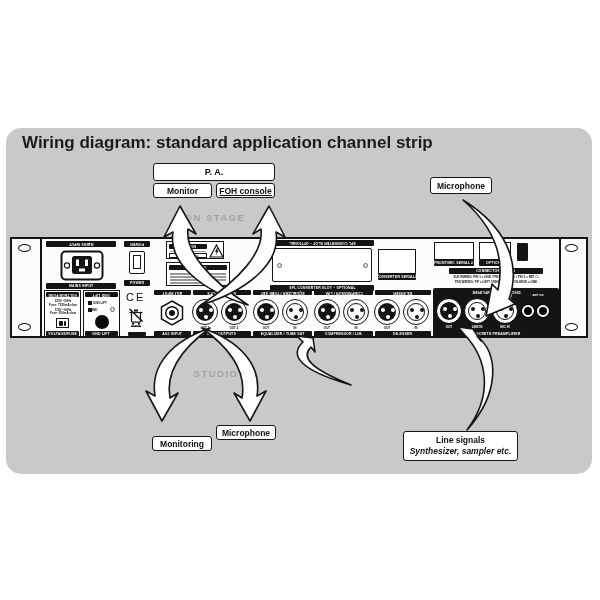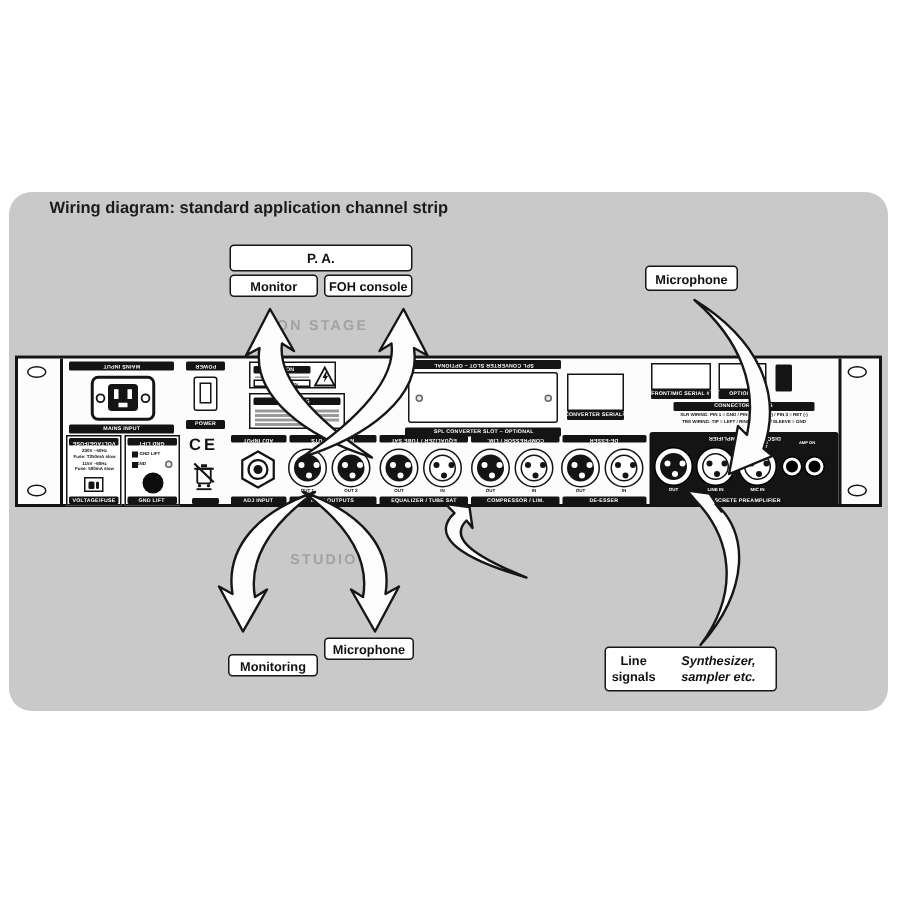--- a/index.html
+++ b/index.html
@@ -1,20 +1,20 @@
 <!DOCTYPE html>
 <html><head>
 <meta charset="utf-8">
 <style>
   html,body{margin:0;padding:0;background:#fff;}
   #canvas{position:relative;width:600px;height:600px;background:#fff;overflow:hidden;
           font-family:"Liberation Sans", sans-serif;}
   .abs{position:absolute;}
   #panel{left:6px;top:128px;width:586px;height:346px;background:#c9c9c9;border-radius:15px;}
-  #title{left:33px;top:133px;width:560px;font-size:11px;font-weight:bold;color:#1b1b1b;}
+  #title{left:22px;top:133px;width:560px;font-size:17px;font-weight:bold;color:#1b1b1b;}
   .wbox{position:absolute;background:#fff;border:1.6px solid #161616;border-radius:3px;
         display:flex;align-items:center;justify-content:center;font-weight:bold;color:#111;
         box-sizing:border-box;text-align:center;}
   .zone{position:absolute;font-weight:bold;color:#a2a2a2;font-size:9.5px;letter-spacing:1.5px;text-align:center;}
   .sub{font-style:italic;}
   
   #rack{left:10px;top:237px;width:578px;height:101px;background:#fcfcfc;border:2px solid #141414;box-sizing:border-box;}
   .vline{position:absolute;top:0;width:1.5px;height:100%;background:#141414;}
   .hole{position:absolute;width:13px;height:8px;border:1.3px solid #141414;border-radius:50%;background:#fff;box-sizing:border-box;}
   .bar{position:absolute;background:#141414;border-radius:1px;display:flex;align-items:center;justify-content:center;overflow:visible;}
@@ -37,34 +37,34 @@
   .sjack{position:absolute;width:12px;height:12px;border-radius:50%;background:#000;
          border:2px solid #fff;box-shadow:0 0 0 1px #000;box-sizing:border-box;}
   .gray-line{position:absolute;background:#9a9a9a;height:1.5px;}
   .screw{position:absolute;width:5px;height:5px;border:1px solid #666;border-radius:50%;background:#e8e8e8;box-sizing:border-box;}
   .sq{position:absolute;width:3.5px;height:3.5px;background:#141414;}
   .knob{position:absolute;width:14px;height:14px;border-radius:50%;background:#0c0c0c;}
   #preamp{position:absolute;background:#141414;border-radius:2px;}
   .arrows{position:absolute;left:0;top:0;pointer-events:none;}
   .switch-outer{position:absolute;border:1.6px solid #141414;background:#fff;box-sizing:border-box;border-radius:2px;}
   .switch-inner{position:absolute;left:3px;top:3px;width:8px;height:14px;border:1.1px solid #141414;box-sizing:border-box;}
-  .ce{position:absolute;font-weight:bold;font-size:11px;letter-spacing:2px;color:#111;}
+  .ce{position:absolute;font-weight:normal;font-size:11px;letter-spacing:2px;color:#111;}
   .fuse{position:absolute;border:1.1px solid #141414;background:#fff;box-sizing:border-box;}
   .blk{position:absolute;background:#141414;border-radius:1px;}
 </style>
 </head>
 <body>
 
 <div id="canvas">
   <div class="abs" id="panel"></div>
   <div class="abs" id="title">Wiring diagram: standard application channel strip</div>
 
   <div class="wbox" style="left:153px;top:163px;width:122px;height:18px;font-size:9px;">P. A.</div>
   <div class="wbox" style="left:153px;top:183px;width:59px;height:15px;font-size:8.5px;">Monitor</div>
-  <div class="wbox" style="left:216px;top:183px;width:59px;height:15px;font-size:8.5px;">FOH console</div>
+  <div class="wbox" style="left:216px;top:183px;width:59px;height:15px;font-size:8.5px;text-decoration:underline;">FOH console</div>
   <div class="wbox" style="left:430px;top:177px;width:62px;height:17px;font-size:8.5px;">Microphone</div>
 
   <div class="zone" style="left:171px;top:212px;width:88px;">ON STAGE</div>
   <div class="zone" style="left:172px;top:368px;width:88px;">STUDIO</div>
 
   <div class="abs" id="rack">
     <div class="vline" style="left:28px;"></div>
     <div class="vline" style="left:547px;"></div>
     <div class="hole" style="left:6px;top:5px;"></div>
     <div class="hole" style="left:6px;top:84px;"></div>
@@ -312,17 +312,17 @@
       <path d="M250 421 L266 391 L257 396 C262 365 240 341 202 328 C235 352 246 376 242 398 L234 393 Z"></path>
       <path d="M486 316 L492 284 L498 290 C505 258 494 227 463 200 C505 226 522 262 509 299 L515 304 Z"></path>
       <path d="M313 338 L297 336 L303 342 C289 355 299 370 351 385 C309 368 301 357 311 347 L315 352 Z"></path>
       <path d="M473 329 L458 327 L464 334 C487 358 494 394 467 430 C500 393 499 354 477 336 L481 341 Z"></path>
     </g>
   </svg>
 
   <div class="wbox" style="left:152px;top:436px;width:60px;height:15px;font-size:8.5px;">Monitoring</div>
   <div class="wbox" style="left:216px;top:425px;width:60px;height:15px;font-size:8.5px;">Microphone</div>
 
-  <div class="wbox" style="left:403px;top:431px;width:115px;height:30px;font-size:8.5px;flex-direction:row;line-height:1.25;">
+  <div class="wbox" style="left:403px;top:431px;width:115px;height:30px;font-size:8.5px;flex-direction:column;line-height:1.25;">
     <div>Line signals</div>
     <div class="sub">Synthesizer, sampler etc.</div>
   </div>
 </div>
 
 </body></html>

